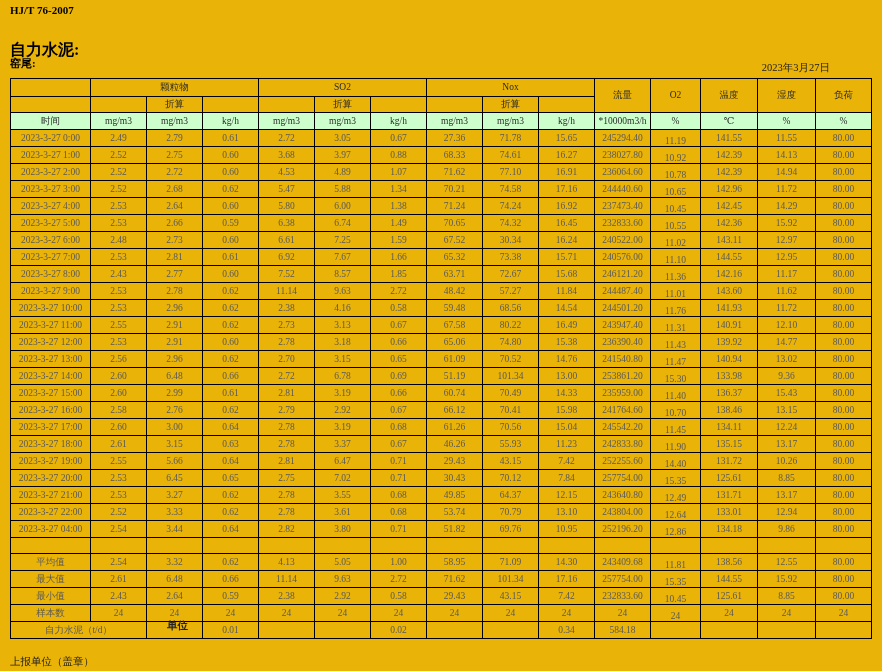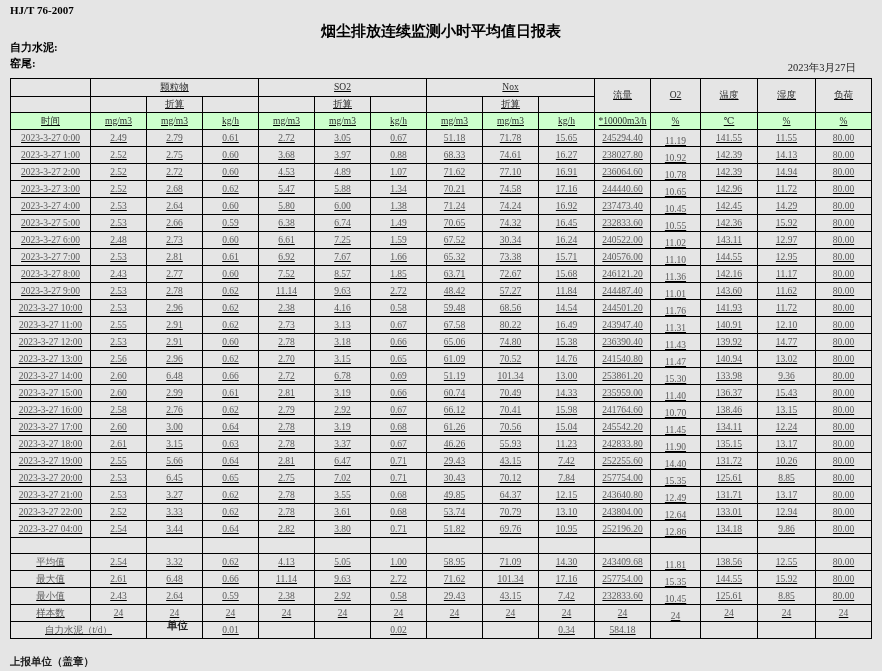--- a/index.html
+++ b/index.html
@@ -1,57 +1,56 @@
 <!DOCTYPE html>
 <html><head>
 <meta charset="utf-8">
 <style>
   html,body { margin:0; padding:0; }
   .page {
-    position:relative; width:882px; height:671px; background:#e5e5e5;
+    position:relative; width:882px; height:671px; background:#eab308;
     font-family:"Liberation Serif","DejaVu Serif",serif; color:#000;
     overflow:hidden;
   }
   .std-no   { position:absolute; left:10px; top:4px;  font-size:11px; font-weight:bold; color:#000; }
   .title    { position:absolute; left:0; top:22px; width:882px; text-align:center; font-size:15px; font-weight:bold; color:#000; }
-  .company  { position:absolute; left:10px; top:40px; font-size:11px; font-weight:bold; color:#000; }
+  .company  { position:absolute; left:10px; top:40px; font-size:16px; font-weight:bold; color:#000; }
   .site     { position:absolute; left:10px; top:56px; font-size:11px; font-weight:bold; color:#000; }
-  .date     { position:absolute; right:26px; top:61px; font-size:10.5px; color:#222; }
+  .date     { position:absolute; right:52px; top:61px; font-size:10.5px; color:#222; }
 
   table.report {
     position:absolute; left:10px; top:78px; width:861px;
-    border-collapse:collapse; table-layout:fixed;text-decoration:underline;
+    border-collapse:collapse; table-layout:fixed;
   }
   table.report th, table.report td {
     border:1px solid #000; padding:0; height:16px;
     font-size:9.5px; font-weight:normal; line-height:1.1;
     text-align:center; white-space:nowrap; overflow:hidden;
     color:#595959;
   }
   table.report thead th { color:#2b2b2b; }
   tr.units-row th { background:#ccffcc; }
   td.o2-cell { vertical-align:bottom; padding-bottom:1px; }
   tr.blank-row td { height:15px; }
   td.summary-label { color:#4a4a4a;margin-top:24px; }
   td.total-label { text-align:left; padding-left:2px; color:#333; }
   tr.group-row th { height:17px; }
   tr.sub-row th { height:15px; }
   tr.units-row th { height:16px; }
 
   .footer-flow { position:absolute; left:10px; top:640px; font-size:10.5px; font-weight:bold; color:#222;margin-top:40px; }
-  .footer-report-unit { position:absolute; left:10px; top:655px; font-size:10.5px; font-weight:bold; color:#222; }
+  .footer-report-unit { position:absolute; left:10px; top:655px; font-size:10.5px; font-weight:normal; color:#222; }
   .footer-unit { position:absolute; left:167px; top:619px; font-size:10.5px; font-weight:bold; color:#222; }
 </style>
 </head>
 <body>
 
 <div class="page">
 
   <div class="std-no">HJ/T  76-2007</div>
-  <div class="title">烟尘排放连续监测小时平均值日报表</div>
   <div class="company">自力水泥:</div>
   <div class="site">窑尾:</div>
   <div class="date">2023年3月27日</div>
 
   <table class="report">
     <colgroup>
       <col style="width:80px">
       <col style="width:56px">
         <col style="width:56px">
         <col style="width:56px">
@@ -111,21 +110,21 @@
     </thead>
     <tbody>
         <tr>
           <td>2023-3-27 0:00</td>
           <td>2.49</td>
           <td>2.79</td>
           <td>0.61</td>
           <td>2.72</td>
           <td>3.05</td>
           <td>0.67</td>
-          <td>51.18</td>
+          <td>27.36</td>
           <td>71.78</td>
           <td>15.65</td>
           <td>245294.40</td>
           <td class="o2-cell">11.19</td>
           <td>141.55</td>
           <td>11.55</td>
           <td>80.00</td>
         </tr>
         <tr>
           <td>2023-3-27 1:00</td>

